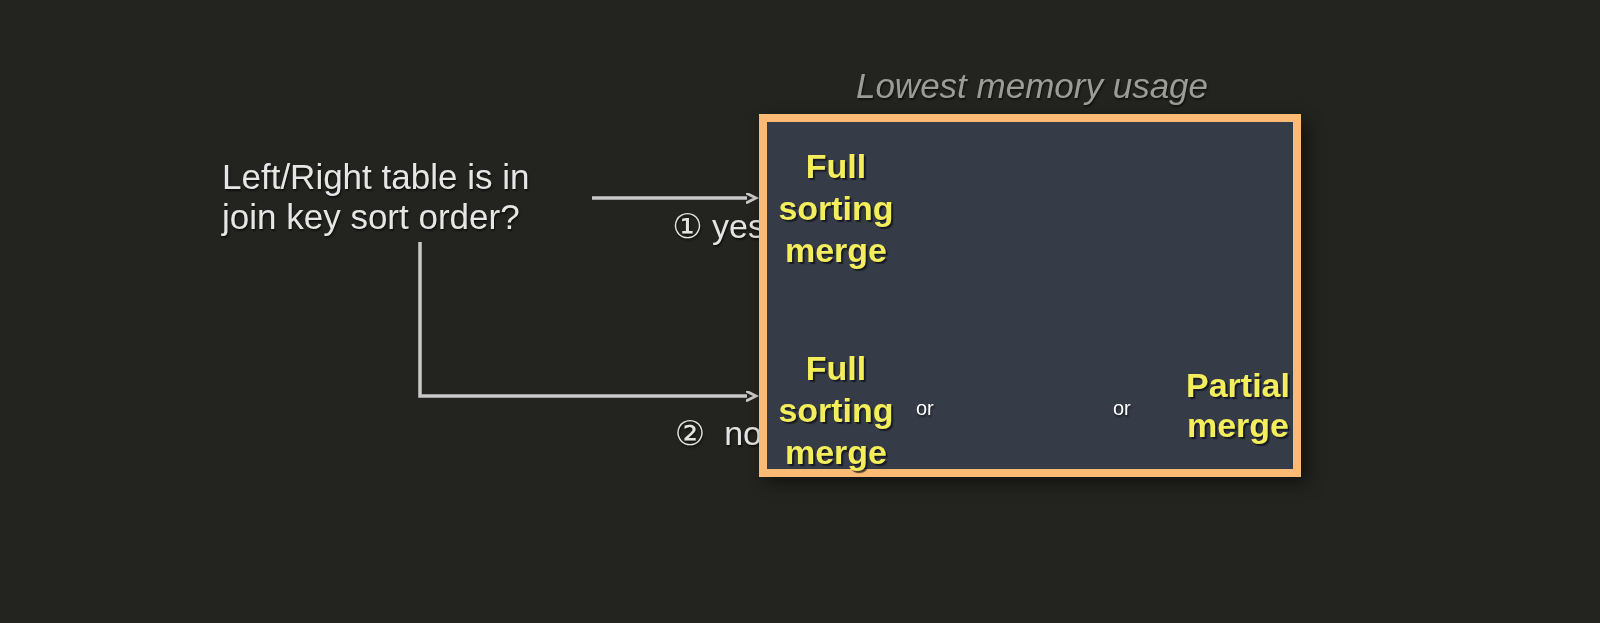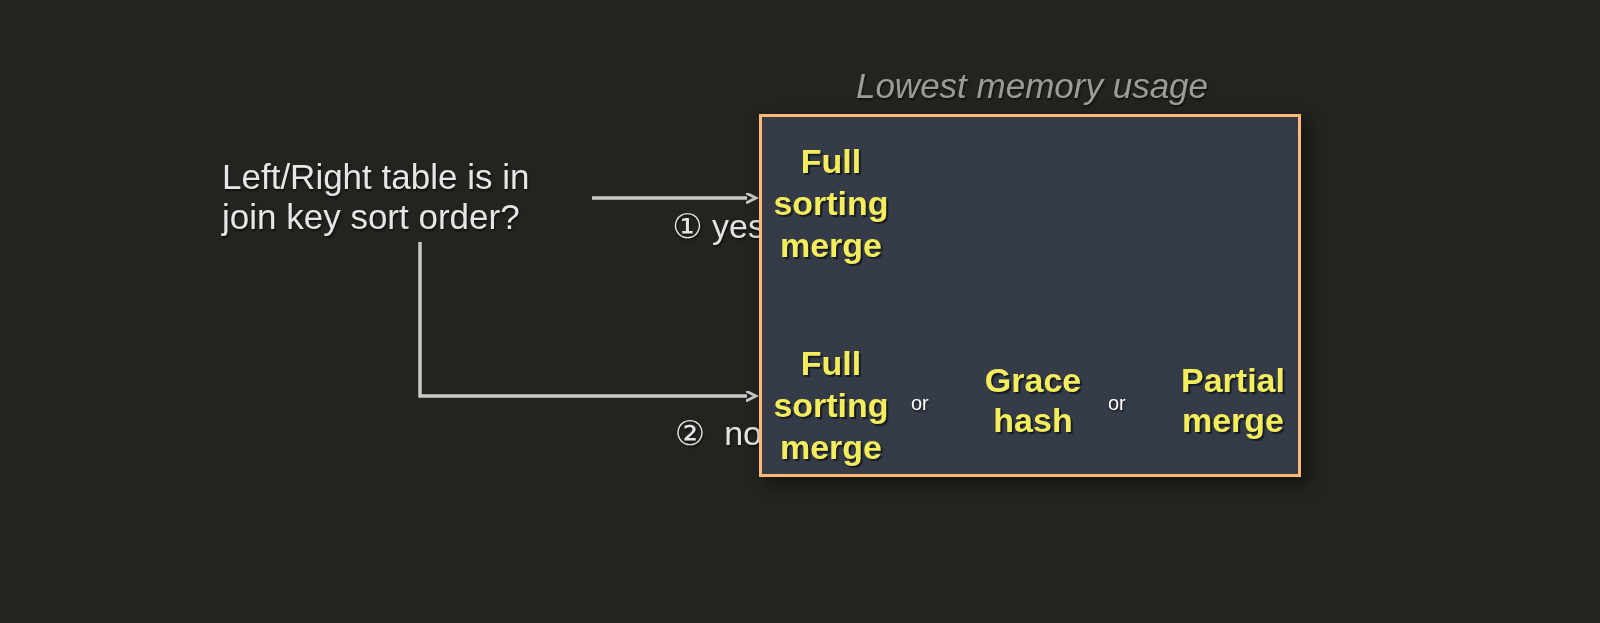--- a/index.html
+++ b/index.html
@@ -57,21 +57,21 @@
   }
   .mem-label.top    { top: 66px; }
   .mem-label.bottom { top: 496px; }
   .box {
     position: absolute;
     left: 759px;
     top: 114px;
     width: 542px;
     height: 363px;
     background: #353b47;
-    border: 3px solid #fdba74;
+    border: 8px solid #fdba74;
     box-shadow: 7px 7px 16px rgba(0,0,0,0.45);
     box-sizing: border-box;
   }
   .algo {
     position: absolute;
     width: 130px;
     text-align: center;
     font-size: 34px;
     font-weight: bold;
     line-height: 42px;
@@ -124,22 +124,20 @@
     <div class="algo r1-fsm">Full
 sorting
 merge</div>
 
     <div class="algo r2-fsm">Full
 sorting
 merge</div>
 
     <div class="or-sep first">or</div>
 
-    <div class="algo two-line grace">Grace
-hash</div>
 
     <div class="or-sep second">or</div>
 
     <div class="algo two-line partial">Partial
 merge</div>
   </div>
 
 
 </div>
 

